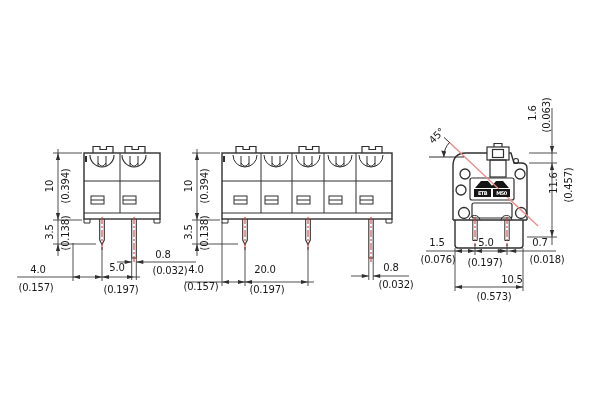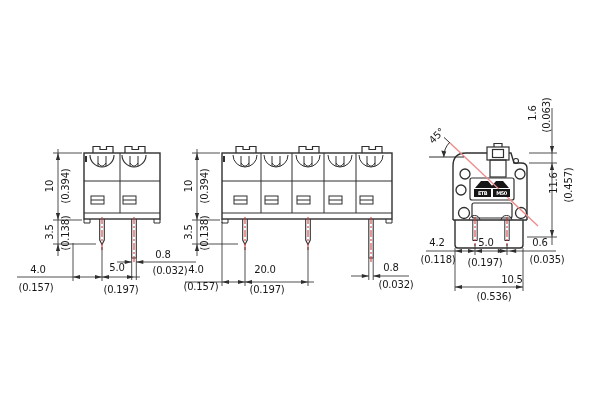--- a/index.html
+++ b/index.html
@@ -211,25 +211,25 @@
 <div class="dim" style="left:265px;top:270px">20.0</div>
 <div class="dim" style="left:267px;top:290px">(0.197)</div>
 <div class="dim" style="left:391px;top:268px">0.8</div>
 <div class="dim" style="left:396px;top:285px">(0.032)</div>
 
 <div class="dim rot45" style="left:437px;top:136px">45°</div>
 <div class="dim rot" style="left:533px;top:113px">1.6</div>
 <div class="dim rot" style="left:547px;top:115px">(0.063)</div>
 <div class="dim rot" style="left:554px;top:183px">11.6</div>
 <div class="dim rot" style="left:569px;top:185px">(0.457)</div>
-<div class="dim" style="left:437px;top:243px">4.2</div>
-<div class="dim" style="left:438px;top:260px">(0.118)</div>
+<div class="dim" style="left:437px;top:243px">1.5</div>
+<div class="dim" style="left:438px;top:260px">(0.076)</div>
 <div class="dim" style="left:486px;top:243px">5.0</div>
 <div class="dim" style="left:485px;top:263px">(0.197)</div>
-<div class="dim" style="left:540px;top:243px">0.6</div>
-<div class="dim" style="left:547px;top:260px">(0.035)</div>
+<div class="dim" style="left:540px;top:243px">0.7</div>
+<div class="dim" style="left:547px;top:260px">(0.018)</div>
 <div class="dim" style="left:512px;top:280px">10.5</div>
-<div class="dim" style="left:494px;top:297px">(0.536)</div>
+<div class="dim" style="left:494px;top:297px">(0.573)</div>
 
 <div class="plate-txt" style="left:474px;top:189px;width:17px">ETB</div>
 <div class="plate-txt" style="left:493px;top:189px;width:17px">M50</div>
 
 </div>
 
 </body></html>

